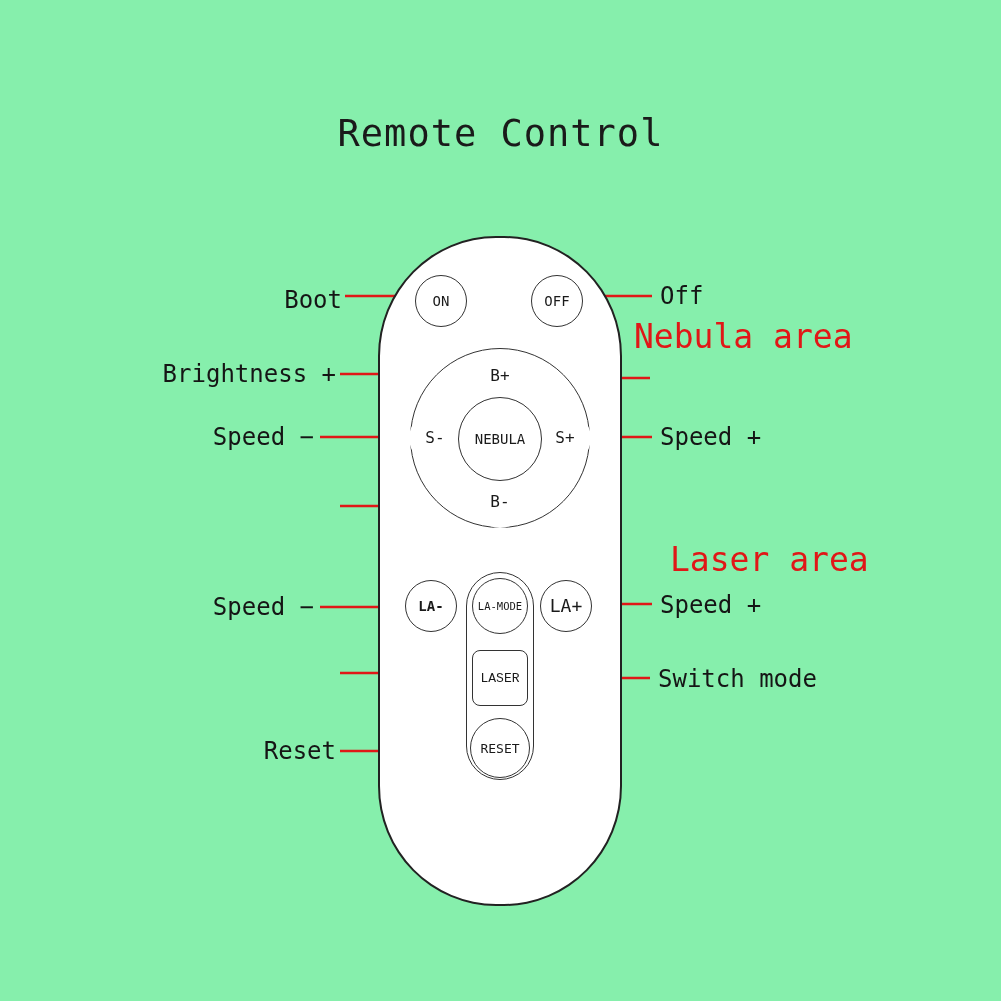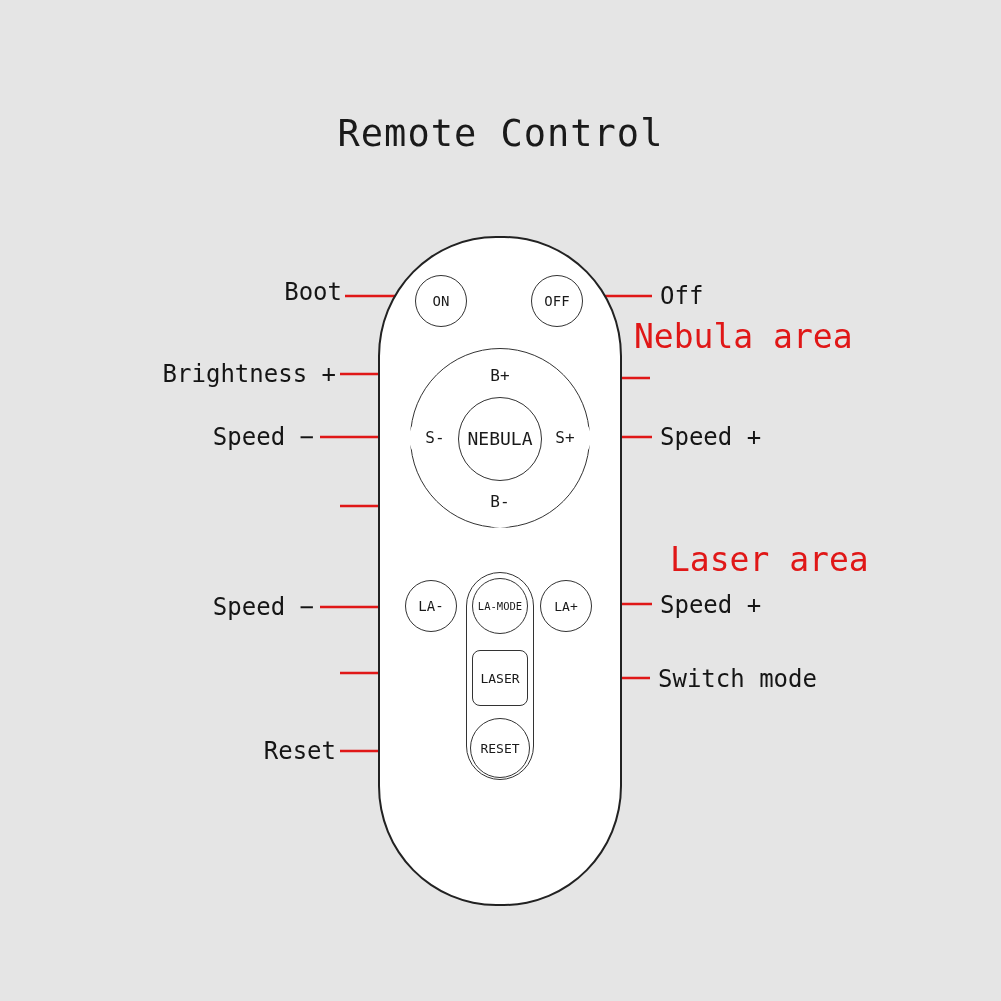--- a/index.html
+++ b/index.html
@@ -4,21 +4,21 @@
 <style>
   html, body {
     margin: 0;
     padding: 0;
     background: #ffffff;
   }
   #page {
     position: relative;
     width: 1001px;
     height: 1001px;
-    background: #e5e5e5;
+    background: #86efac;
     overflow: hidden;
     font-family: "DejaVu Sans Mono", monospace;
   }
   .title {
     position: absolute;
     left: 0;
     top: 112px;
     width: 1001px;
     text-align: center;
     font-family: "DejaVu Sans Mono", monospace;
@@ -72,30 +72,31 @@
     display: flex;
     align-items: center;
     justify-content: center;
     font-family: "DejaVu Sans Mono", monospace;
     color: #1a1a1a;
     text-align: center;
     line-height: 1;
   }
   .btn.square {
     border-radius: 8px;
+    font-family: Liberation Mono, monospace;
   }
   .btn-on   { left: 415px; top: 275px; width: 52px; height: 52px; font-size: 14px; }
   .btn-off  { left: 531px; top: 275px; width: 52px; height: 52px; font-size: 14px; }
   .btn-bplus  { left: 474px; top: 350px; width: 52px; height: 52px; font-size: 16px; border: none; }
   .btn-bminus { left: 474px; top: 476px; width: 52px; height: 52px; font-size: 16px; border: none; }
   .btn-sminus { left: 409px; top: 412px; width: 52px; height: 52px; font-size: 16px; border: none; }
   .btn-splus  { left: 539px; top: 412px; width: 52px; height: 52px; font-size: 16px; border: none; }
-  .btn-nebula { left: 458px; top: 397px; width: 84px; height: 84px; font-size: 18px; }
-  .btn-laminus { left: 405px; top: 580px; width: 52px; height: 52px; font-size: 14px; }
-  .btn-laplus  { left: 540px; top: 580px; width: 52px; height: 52px; font-size: 13px; }
+  .btn-nebula { left: 458px; top: 397px; width: 84px; height: 84px; font-size: 14px; }
+  .btn-laminus { left: 405px; top: 580px; width: 52px; height: 52px; font-size: 14px; font-weight: bold; }
+  .btn-laplus  { left: 540px; top: 580px; width: 52px; height: 52px; font-size: 18px; }
   .btn-lamode  { left: 472px; top: 578px; width: 56px; height: 56px; font-size: 10.5px; }
   .btn-laser   { left: 472px; top: 650px; width: 56px; height: 56px; font-size: 13px; }
   .btn-reset   { left: 470px; top: 718px; width: 60px; height: 60px; font-size: 13px; }
 
   
   .lbl {
     position: absolute;
     font-family: "DejaVu Sans Mono", monospace;
     font-size: 24px;
     color: #151515;
@@ -170,21 +171,21 @@
   <div class="btn btn-bminus">B-</div>
   <div class="btn btn-sminus">S-</div>
   <div class="btn btn-splus">S+</div>
   <div class="btn btn-nebula">NEBULA</div>
   <div class="btn btn-laminus">LA-</div>
   <div class="btn btn-laplus">LA+</div>
   <div class="btn btn-lamode">LA-MODE</div>
   <div class="btn square btn-laser">LASER</div>
   <div class="btn btn-reset">RESET</div>
 
-  <div class="lbl left" style="left:272px; top:280px; width:70px;">Boot</div>
+  <div class="lbl left" style="left:272px; top:288px; width:70px;">Boot</div>
   <div class="lbl left" style="left:134px; top:362px; width:202px;">Brightness +</div>
   <div class="lbl left" style="left:180px; top:425px; width:134px;">Speed −</div>
   <div class="lbl left" style="left:180px; top:595px; width:134px;">Speed −</div>
   <div class="lbl left" style="left:200px; top:739px; width:136px;">Reset</div>
 
   <div class="lbl right" style="left:660px; top:284px;">Off</div>
   <div class="lbl right" style="left:660px; top:425px;">Speed +</div>
   <div class="lbl right" style="left:660px; top:593px;">Speed +</div>
   <div class="lbl right" style="left:658px; top:667px;text-align:center;">Switch mode</div>
 

